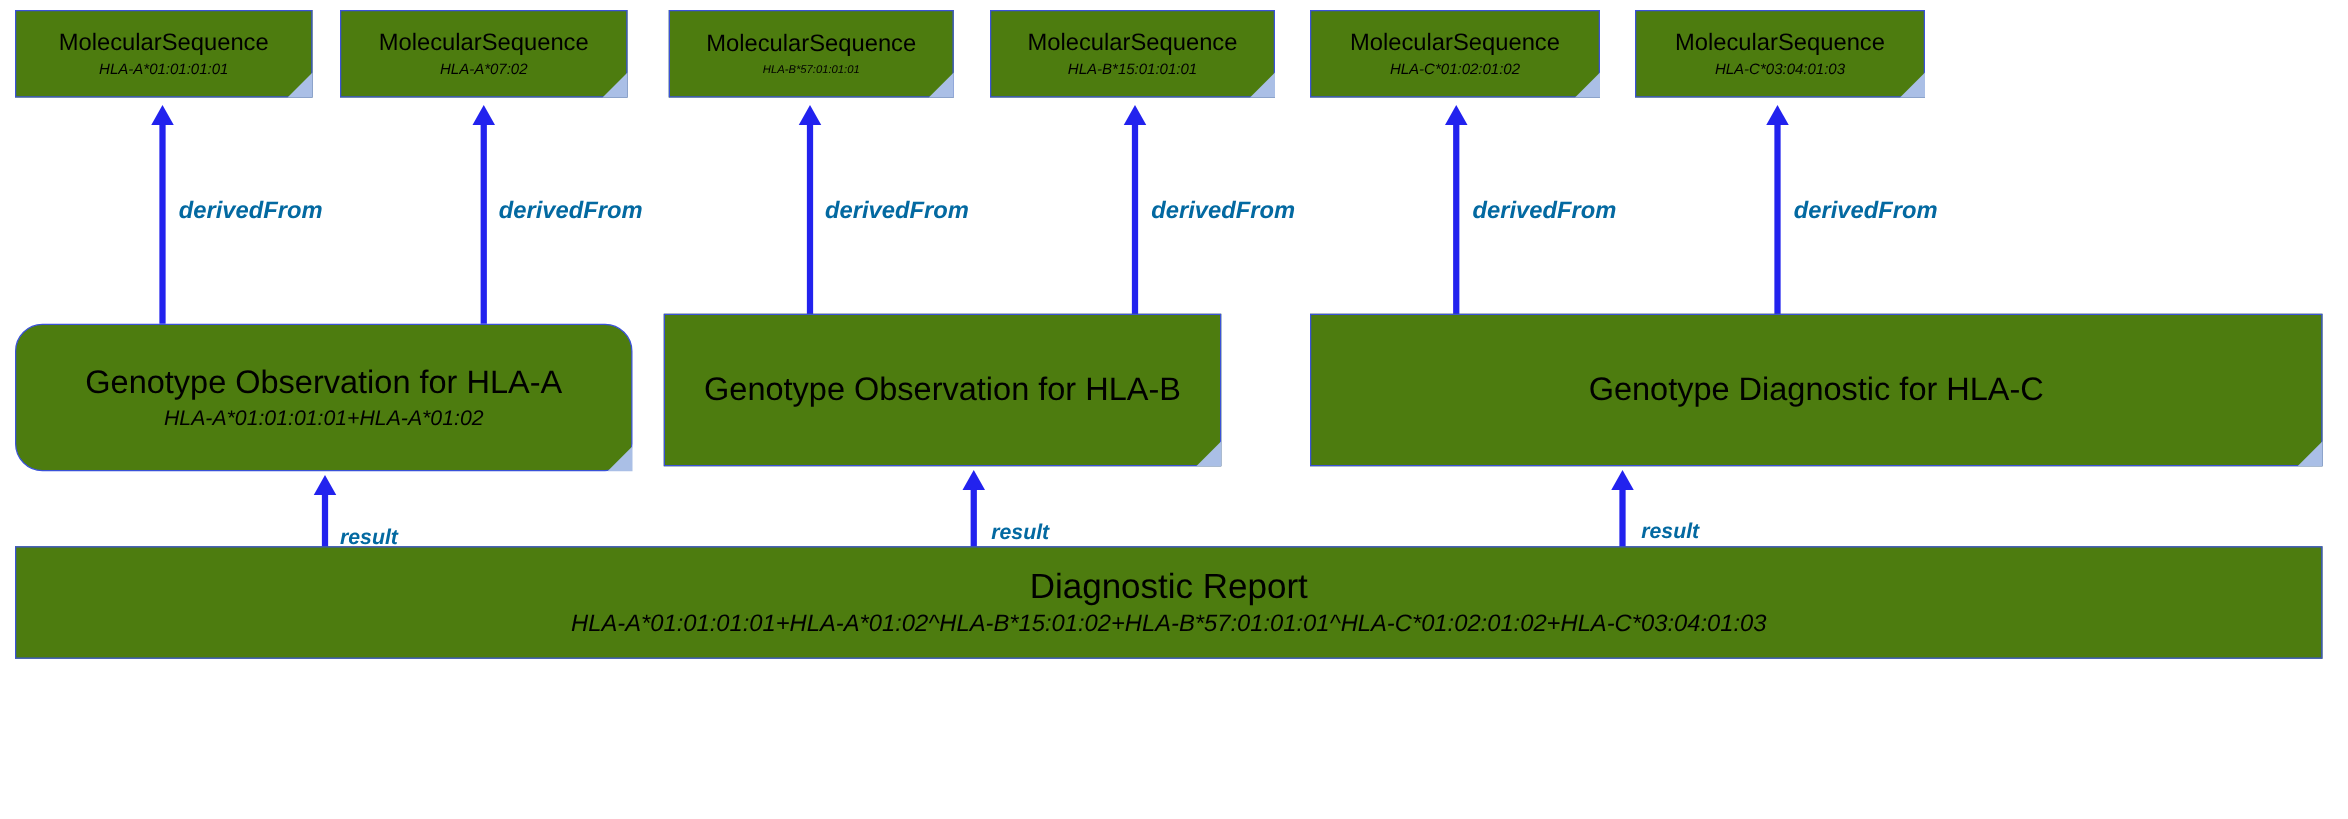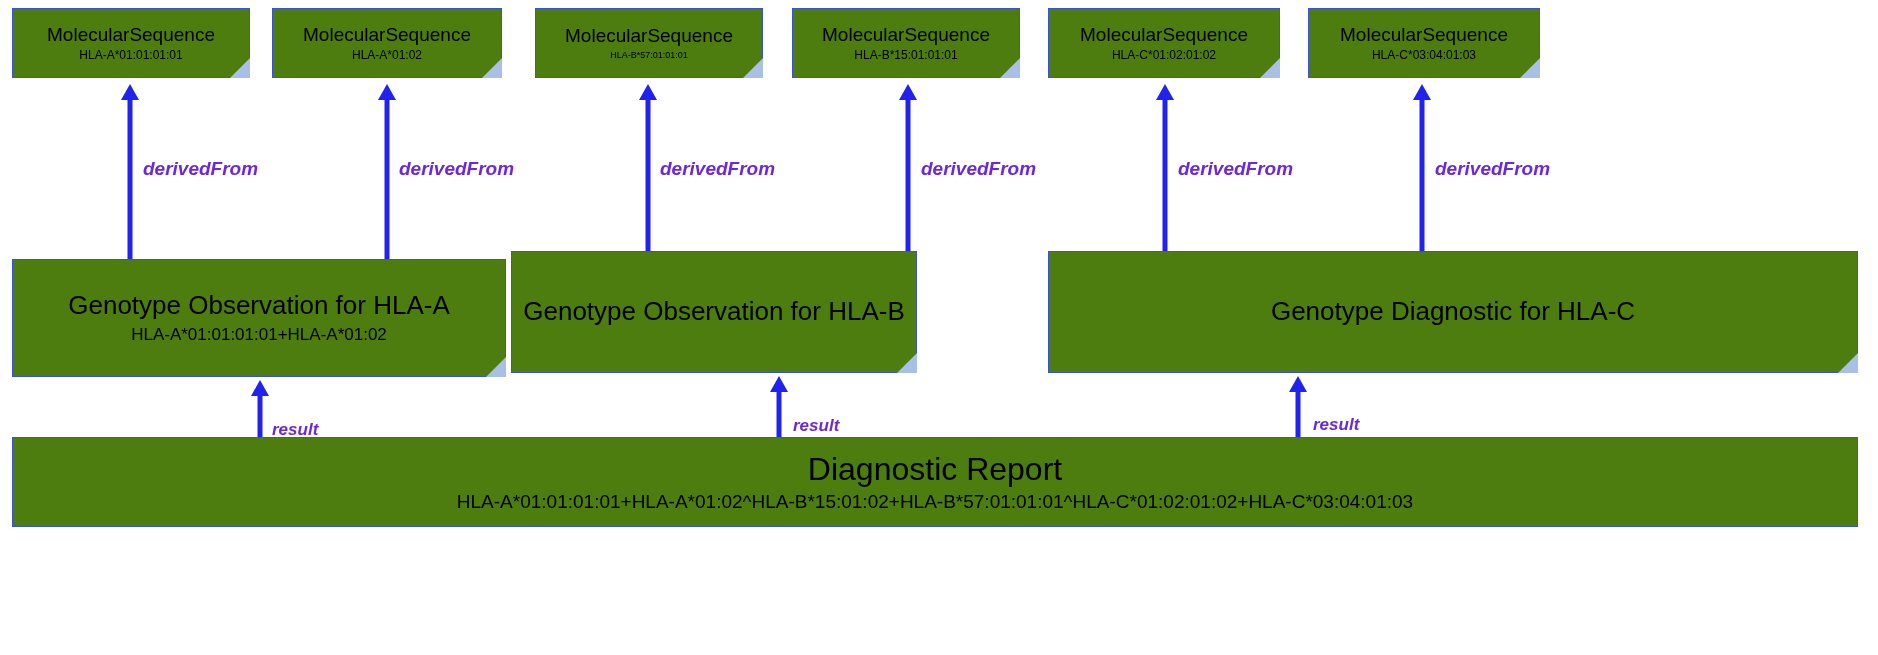--- a/index.html
+++ b/index.html
@@ -42,32 +42,33 @@
     border-bottom: 20px solid #aabfe6;
     pointer-events: none;
   }
   .note-title {
     color: #000;
     white-space: nowrap;
   }
   .note-sub {
     color: #000;
     white-space: nowrap;
+    font-style: italic;
   }
   
   .ms .note-title { font-size: 19px; }
   .ms .note-sub   { font-size: 12px; margin-top: 3px; }
   .ms.small .note-sub { font-size: 9px; }
 
   
   .geno .note-title { font-size: 26px; }
   .geno .note-sub   { font-size: 17px; margin-top: 4px; }
 
   
-  .report .note-title { font-size: 32px; }
+  .report .note-title { font-size: 28px; }
   .report .note-sub   { font-size: 19px; margin-top: 3px; }
 
   
   .arrow {
     position: absolute;
     pointer-events: none;
   }
   .arrow .shaft {
     position: absolute;
     left: 50%;
@@ -84,42 +85,42 @@
     height: 0;
     border-left: 9px solid transparent;
     border-right: 9px solid transparent;
     border-bottom: 16px solid #2222ee;
   }
   .edge-label {
     position: absolute;
     font-style: italic;
     font-weight: bold;
     font-size: 19px;
-    color: #6d28d9;
+    color: #0369a1;
     white-space: nowrap;
   }
   .edge-label.small {
     font-size: 17px;
     margin-top: 12px;
   }
 </style>
 </head>
 <body>
 
 <div id="canvas">
 
   <div class="note ms" style="left:12px; top:8px; width:238px; height:70px;">
     <div class="note-title">MolecularSequence</div>
     <div class="note-sub">HLA-A*01:01:01:01</div>
     <div class="fold"></div>
   </div>
 
   <div class="note ms" style="left:272px; top:8px; width:230px; height:70px;">
     <div class="note-title">MolecularSequence</div>
-    <div class="note-sub">HLA-A*01:02</div>
+    <div class="note-sub">HLA-A*07:02</div>
     <div class="fold"></div>
   </div>
 
   <div class="note ms small" style="left:535px; top:8px; width:228px; height:70px;">
     <div class="note-title">MolecularSequence</div>
     <div class="note-sub">HLA-B*57:01:01:01</div>
     <div class="fold"></div>
   </div>
 
   <div class="note ms" style="left:792px; top:8px; width:228px; height:70px;">
@@ -169,27 +170,27 @@
     <div class="shaft" style="top:14px; height:161px;"></div>
   </div>
   <div class="edge-label" style="left:1178px; top:158px;">derivedFrom</div>
 
   <div class="arrow" style="left:1412px; top:84px; width:20px; height:175px;">
     <div class="head"></div>
     <div class="shaft" style="top:14px; height:161px;"></div>
   </div>
   <div class="edge-label" style="left:1435px; top:158px;">derivedFrom</div>
 
-  <div class="note geno" style="left:12px; top:259px; width:494px; height:118px;">
+  <div class="note geno" style="left:12px; top:259px; width:494px; height:118px;border-radius:22px;">
     <div class="note-title">Genotype Observation for HLA-A</div>
     <div class="note-sub">HLA-A*01:01:01:01+HLA-A*01:02</div>
     <div class="fold"></div>
   </div>
 
-  <div class="note geno" style="left:511px; top:251px; width:406px; height:122px;">
+  <div class="note geno" style="left:531px; top:251px; width:446px; height:122px;">
     <div class="note-title">Genotype Observation for HLA-B</div>
     <div class="fold"></div>
   </div>
 
   <div class="note geno" style="left:1048px; top:251px; width:810px; height:122px;">
     <div class="note-title">Genotype Diagnostic for HLA-C</div>
     <div class="fold"></div>
   </div>
 
   <div class="arrow" style="left:250px; top:380px; width:20px; height:62px;">

